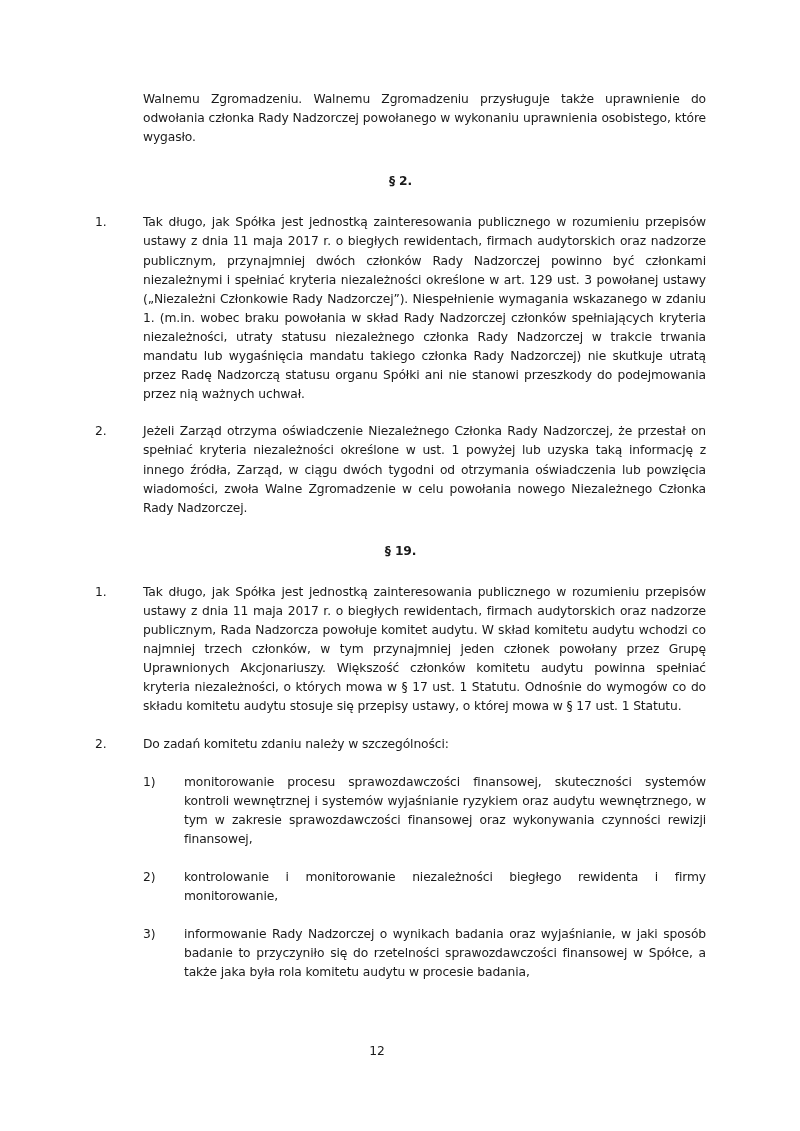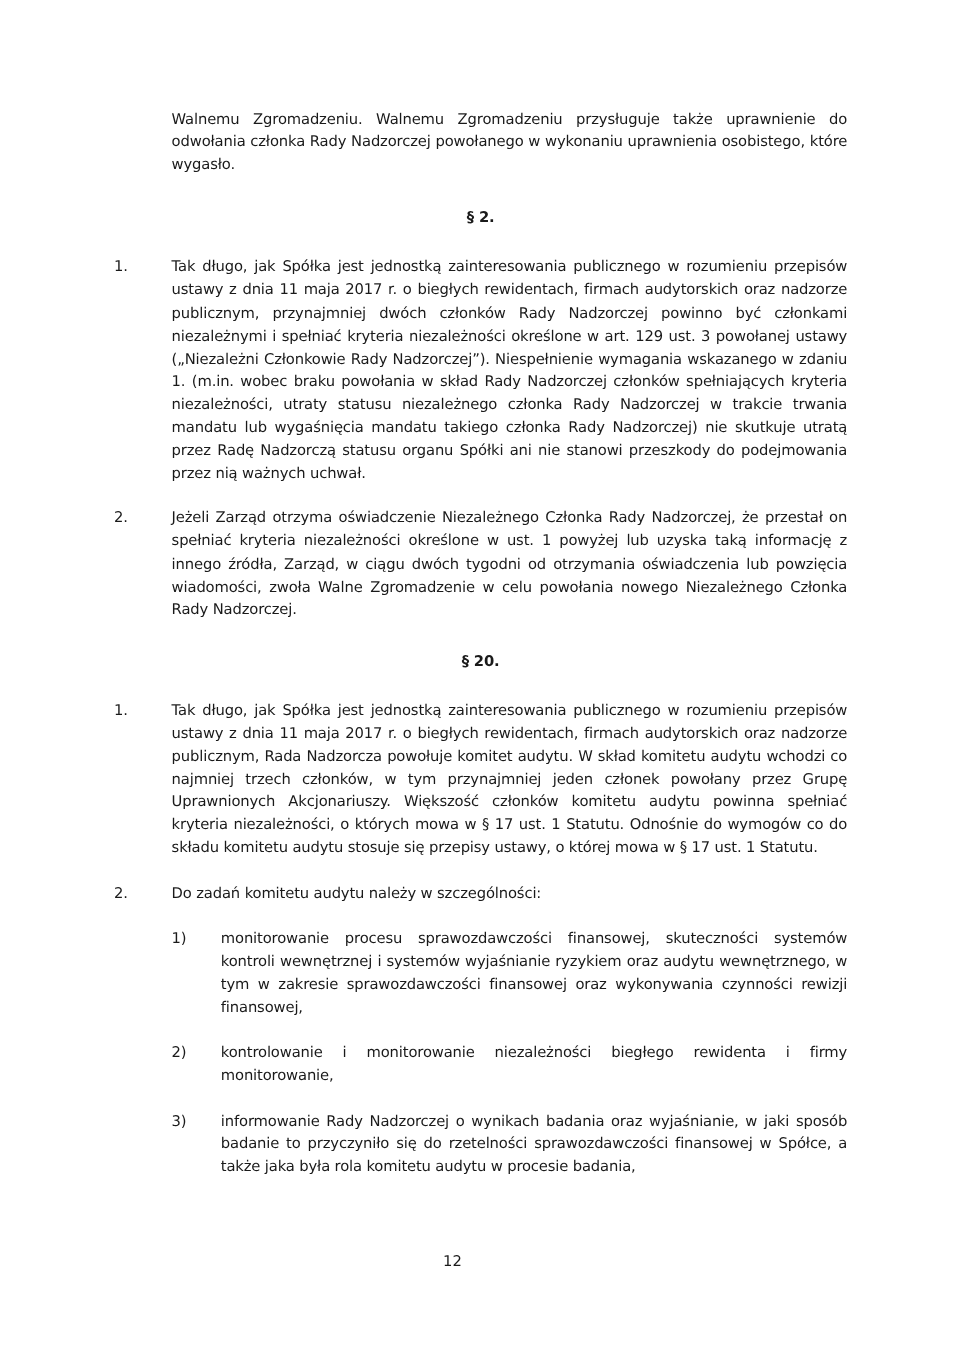--- a/index.html
+++ b/index.html
@@ -130,34 +130,34 @@
 
     <div class="gap-item"></div>
 
     <div class="numbered-row">
       <div class="num-marker">2.</div>
       <div class="num-body">Jeżeli Zarząd otrzyma oświadczenie Niezależnego Członka Rady Nadzorczej, że przestał on spełniać kryteria niezależności określone w ust. 1 powyżej lub uzyska taką informację z innego źródła, Zarząd, w ciągu dwóch tygodni od otrzymania oświadczenia lub powzięcia wiadomości, zwoła Walne Zgromadzenie w celu powołania nowego Niezależnego Członka Rady Nadzorczej.</div>
     </div>
 
     <div class="gap-list-h"></div>
 
-    <div class="section-heading">§ 20.</div>
+    <div class="section-heading">§ 19.</div>
 
     <div class="gap-h-list"></div>
 
     <div class="numbered-row">
       <div class="num-marker">1.</div>
       <div class="num-body">Tak długo, jak Spółka jest jednostką zainteresowania publicznego w rozumieniu przepisów ustawy z dnia 11 maja 2017 r. o biegłych rewidentach, firmach audytorskich oraz nadzorze publicznym, Rada Nadzorcza powołuje komitet audytu. W skład komitetu audytu wchodzi co najmniej trzech członków, w tym przynajmniej jeden członek powołany przez Grupę Uprawnionych Akcjonariuszy. Większość członków komitetu audytu powinna spełniać kryteria niezależności, o których mowa w § 17 ust. 1 Statutu. Odnośnie do wymogów co do składu komitetu audytu stosuje się przepisy ustawy, o której mowa w § 17 ust. 1 Statutu.</div>
     </div>
 
     <div class="gap-item"></div>
 
     <div class="numbered-row">
       <div class="num-marker">2.</div>
-      <div class="num-body">Do zadań komitetu audytu należy w szczególności:</div>
+      <div class="num-body">Do zadań komitetu zdaniu należy w szczególności:</div>
     </div>
 
     <div class="gap-intro-sub"></div>
 
     <div class="sub-row">
       <div class="sub-marker">1)</div>
       <div class="sub-body">monitorowanie procesu sprawozdawczości finansowej, skuteczności systemów kontroli wewnętrznej i systemów wyjaśnianie ryzykiem oraz audytu wewnętrznego, w tym w zakresie sprawozdawczości finansowej oraz wykonywania czynności rewizji finansowej,</div>
     </div>
 
     <div class="gap-sub"></div>

